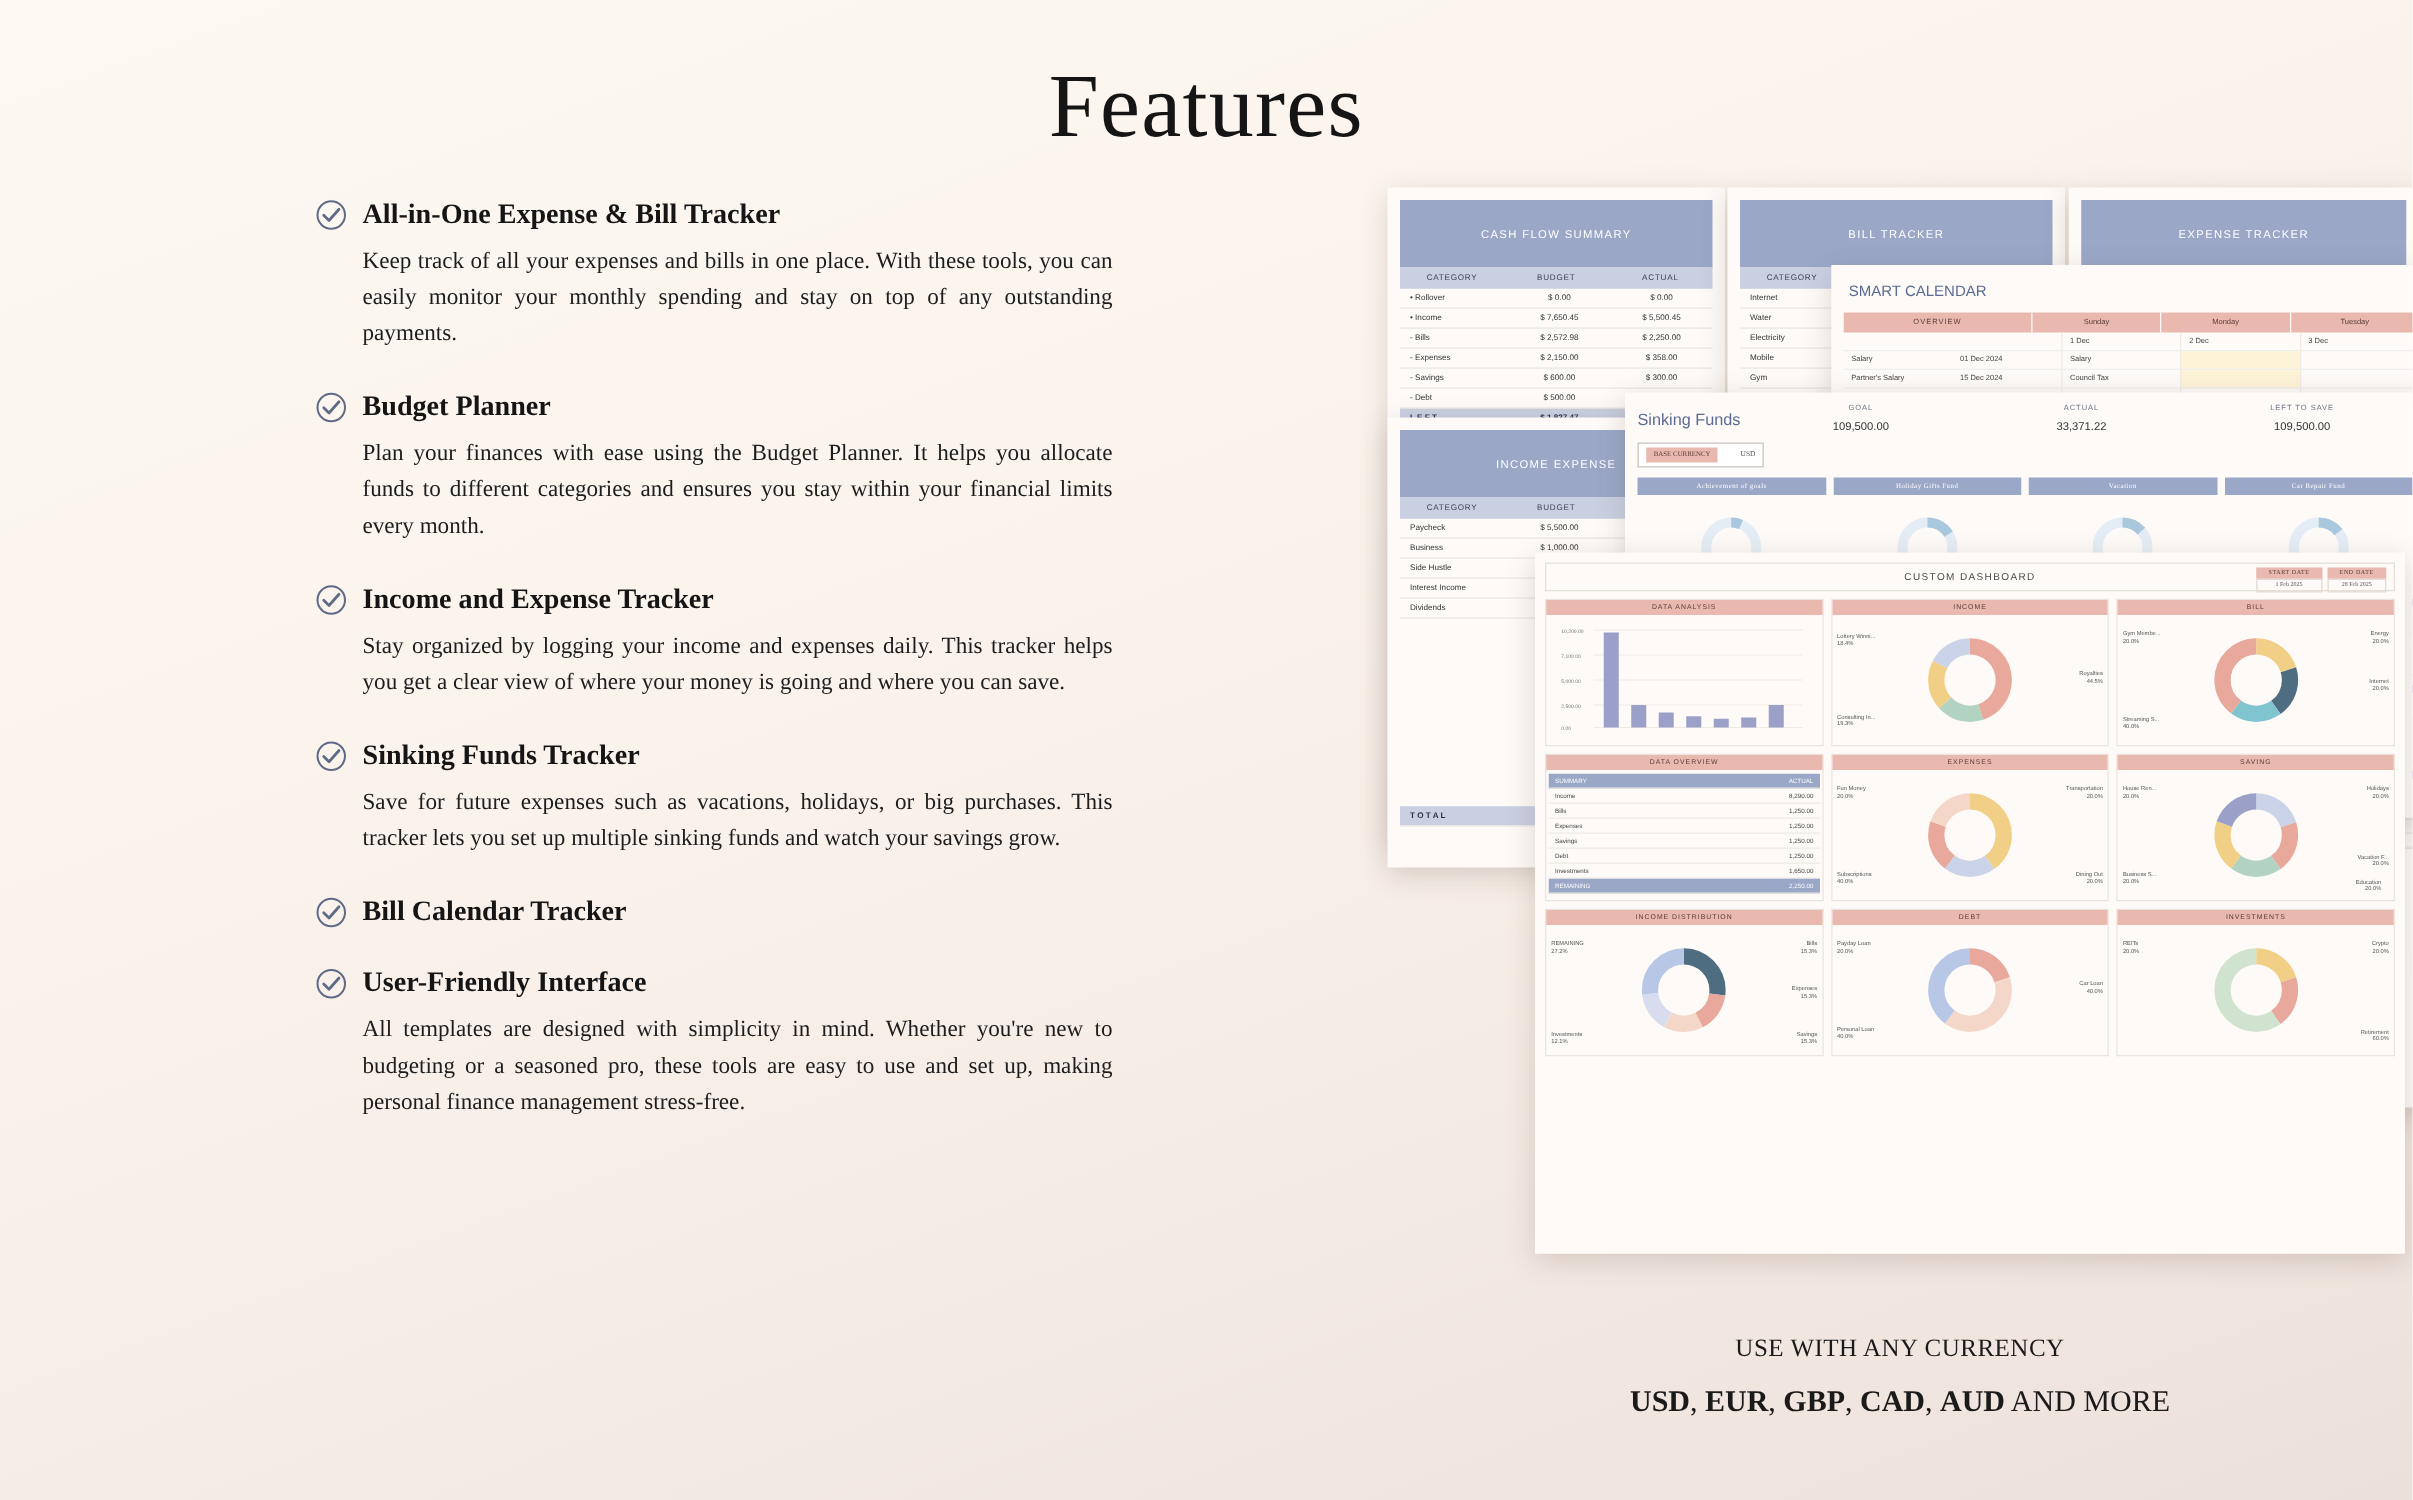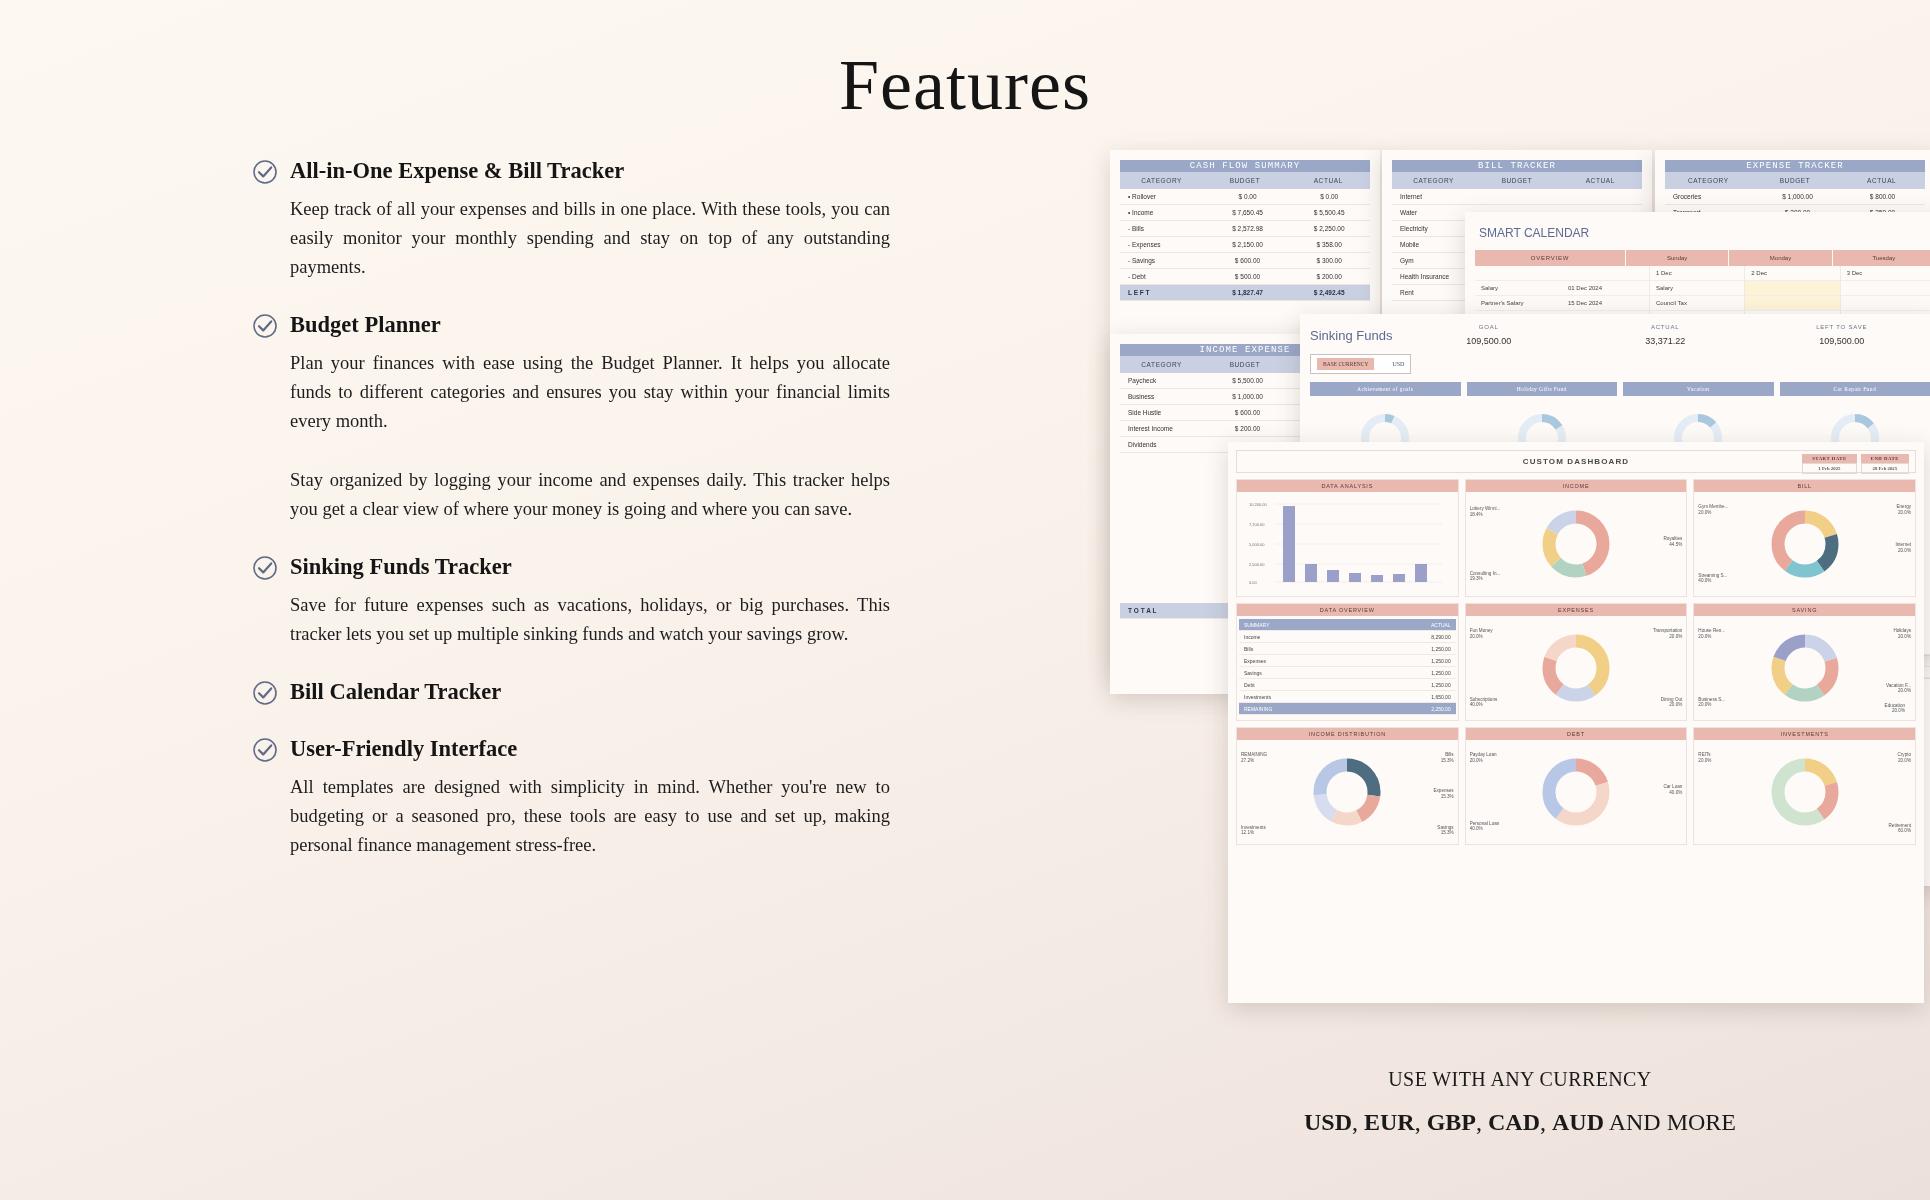--- a/index.html
+++ b/index.html
@@ -80,25 +80,25 @@
     position: absolute;
     background: #fdfaf7;
     box-shadow: 0 6px 22px rgba(90, 70, 60, 0.20);
     overflow: hidden;
   }
 
   
   .sheet-title-bar {
     background: #9aa7c7;
     color: #ffffff;
-    font-family: Liberation Mono, monospace;
+    font-family: Liberation Sans, sans-serif;
     font-size: 9px;
     letter-spacing: 1.1px;
     text-align: center;
-    padding: 1px 0;
+    padding: 22px 0;
   }
   .col-head {
     display: flex;
     background: #c9d0e2;
     color: #3d4356;
     font-family: "Liberation Sans", sans-serif;
     font-size: 6.5px;
     letter-spacing: .6px;
   }
   .col-head div {
@@ -170,21 +170,21 @@
   .sf-chip { background:#e9b9b0; color:#5a3b36; font-size:5.5px; padding:3px 6px; }
   .sf-cards { display:flex; gap:6px; margin-top:8px; }
   .sf-card { flex:1; background:#fdfaf7; }
   .sf-card .hd { background:#9aa7c7; color:#fff; font-size:5.5px; text-align:center; padding:4px 0; letter-spacing:.4px;}
   .sf-card .bd { display:flex; justify-content:center; align-items:center; padding:14px 0 10px; }
   .pct { font-family:"Liberation Sans", sans-serif; font-size:7px; color:#555; text-align:center; margin-top:-6px; }
 
   
   .dash-bar {
     display:flex; align-items:center; justify-content:center; position:relative;
-    border:1px solid #e6ddd7; padding:6px 4px; margin-bottom:6px; background:#fdfaf7;font-weight:bold;
+    border:1px solid #e6ddd7; padding:6px 4px; margin-bottom:6px; background:#fdfaf7;
   }
   .dash-bar .t { font-family:"Liberation Sans", sans-serif; font-size:8px; letter-spacing:1.1px; color:#4a4a4a; }
   .dash-dates { position:absolute; right:6px; top:3px; display:flex; gap:4px; }
   .dash-dates .dd { text-align:center; }
   .dash-dates .dd .h { background:#e9b9b0; color:#5a3b36; font-size:4.8px; padding:2px 10px; letter-spacing:.5px;}
   .dash-dates .dd .v { border:1px solid #e3d9d3; font-size:4.8px; padding:2px 10px; color:#555; }
   .dash-grid { display:flex; gap:6px; margin-bottom:6px; }
   .panel { flex:1; border:1px solid #ece3de; background:#fdfaf7; }
   .panel .ph { background:#e9b9b0; color:#5a3b36; font-family:"Liberation Sans", sans-serif;
                font-size:5.5px; letter-spacing:.8px; text-align:center; padding:3px 0; }
@@ -252,20 +252,29 @@
           <circle cx="13" cy="13" r="11" fill="none" stroke="#5f6a86" stroke-width="1.6"></circle>
           <path d="M7 13.2 L11.2 17.4 L19.2 8.4" fill="none" stroke="#5f6a86" stroke-width="2.2" stroke-linecap="round" stroke-linejoin="round"></path>
         </svg>
       </span>
       <span class="feature-title">Budget Planner</span>
     </div>
     <div class="feature-body">Plan your finances with ease using the Budget Planner. It helps you allocate funds to different categories and ensures you stay within your financial limits every month.</div>
   </div>
 
   <div class="feature">
+    <div class="feature-head">
+      <span class="check-icon">
+        <svg width="26" height="26" viewBox="0 0 26 26">
+          <circle cx="13" cy="13" r="11" fill="none" stroke="#5f6a86" stroke-width="1.6"></circle>
+          <path d="M7 13.2 L11.2 17.4 L19.2 8.4" fill="none" stroke="#5f6a86" stroke-width="2.2" stroke-linecap="round" stroke-linejoin="round"></path>
+        </svg>
+      </span>
+      <span class="feature-title">Income and Expense Tracker</span>
+    </div>
     <div class="feature-body">Stay organized by logging your income and expenses daily. This tracker helps you get a clear view of where your money is going and where you can save.</div>
   </div>
 
   <div class="feature">
     <div class="feature-head">
       <span class="check-icon">
         <svg width="26" height="26" viewBox="0 0 26 26">
           <circle cx="13" cy="13" r="11" fill="none" stroke="#5f6a86" stroke-width="1.6"></circle>
           <path d="M7 13.2 L11.2 17.4 L19.2 8.4" fill="none" stroke="#5f6a86" stroke-width="2.2" stroke-linecap="round" stroke-linejoin="round"></path>
         </svg>

